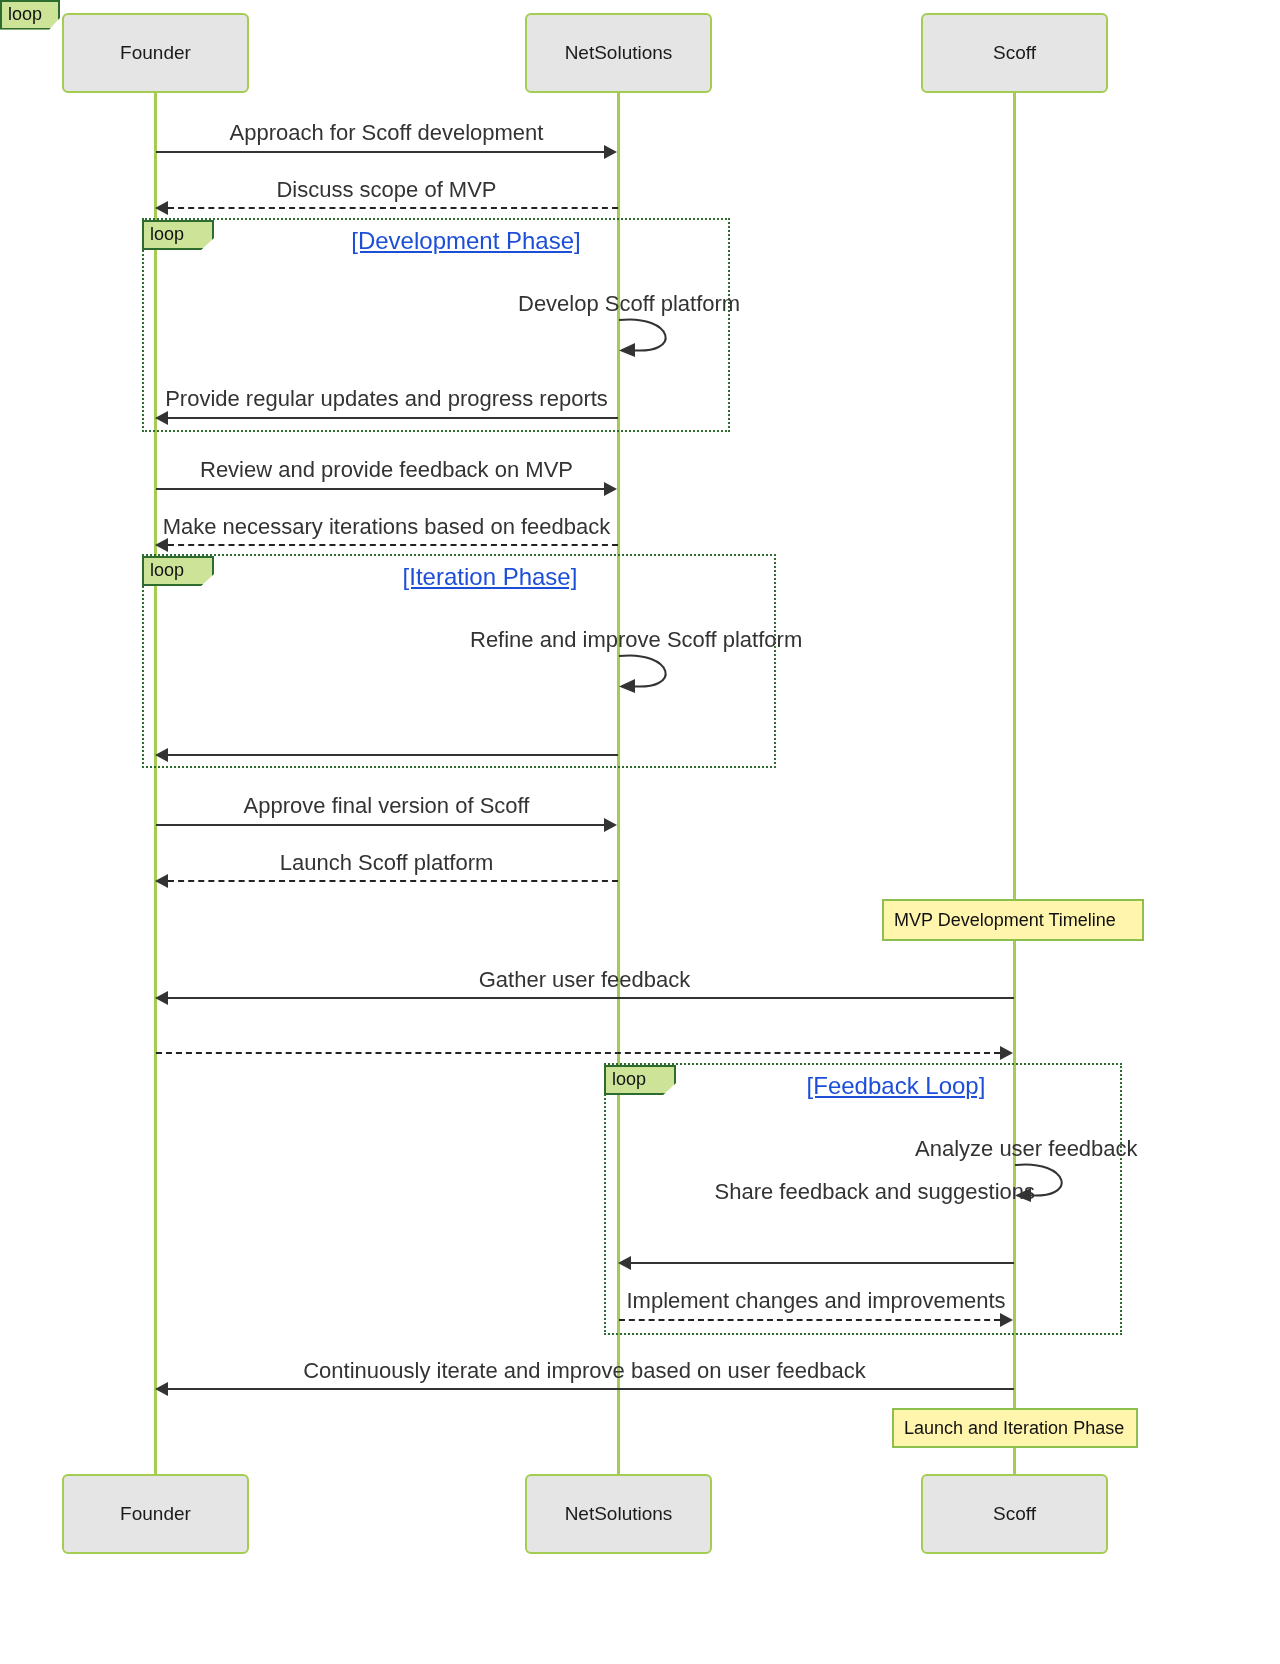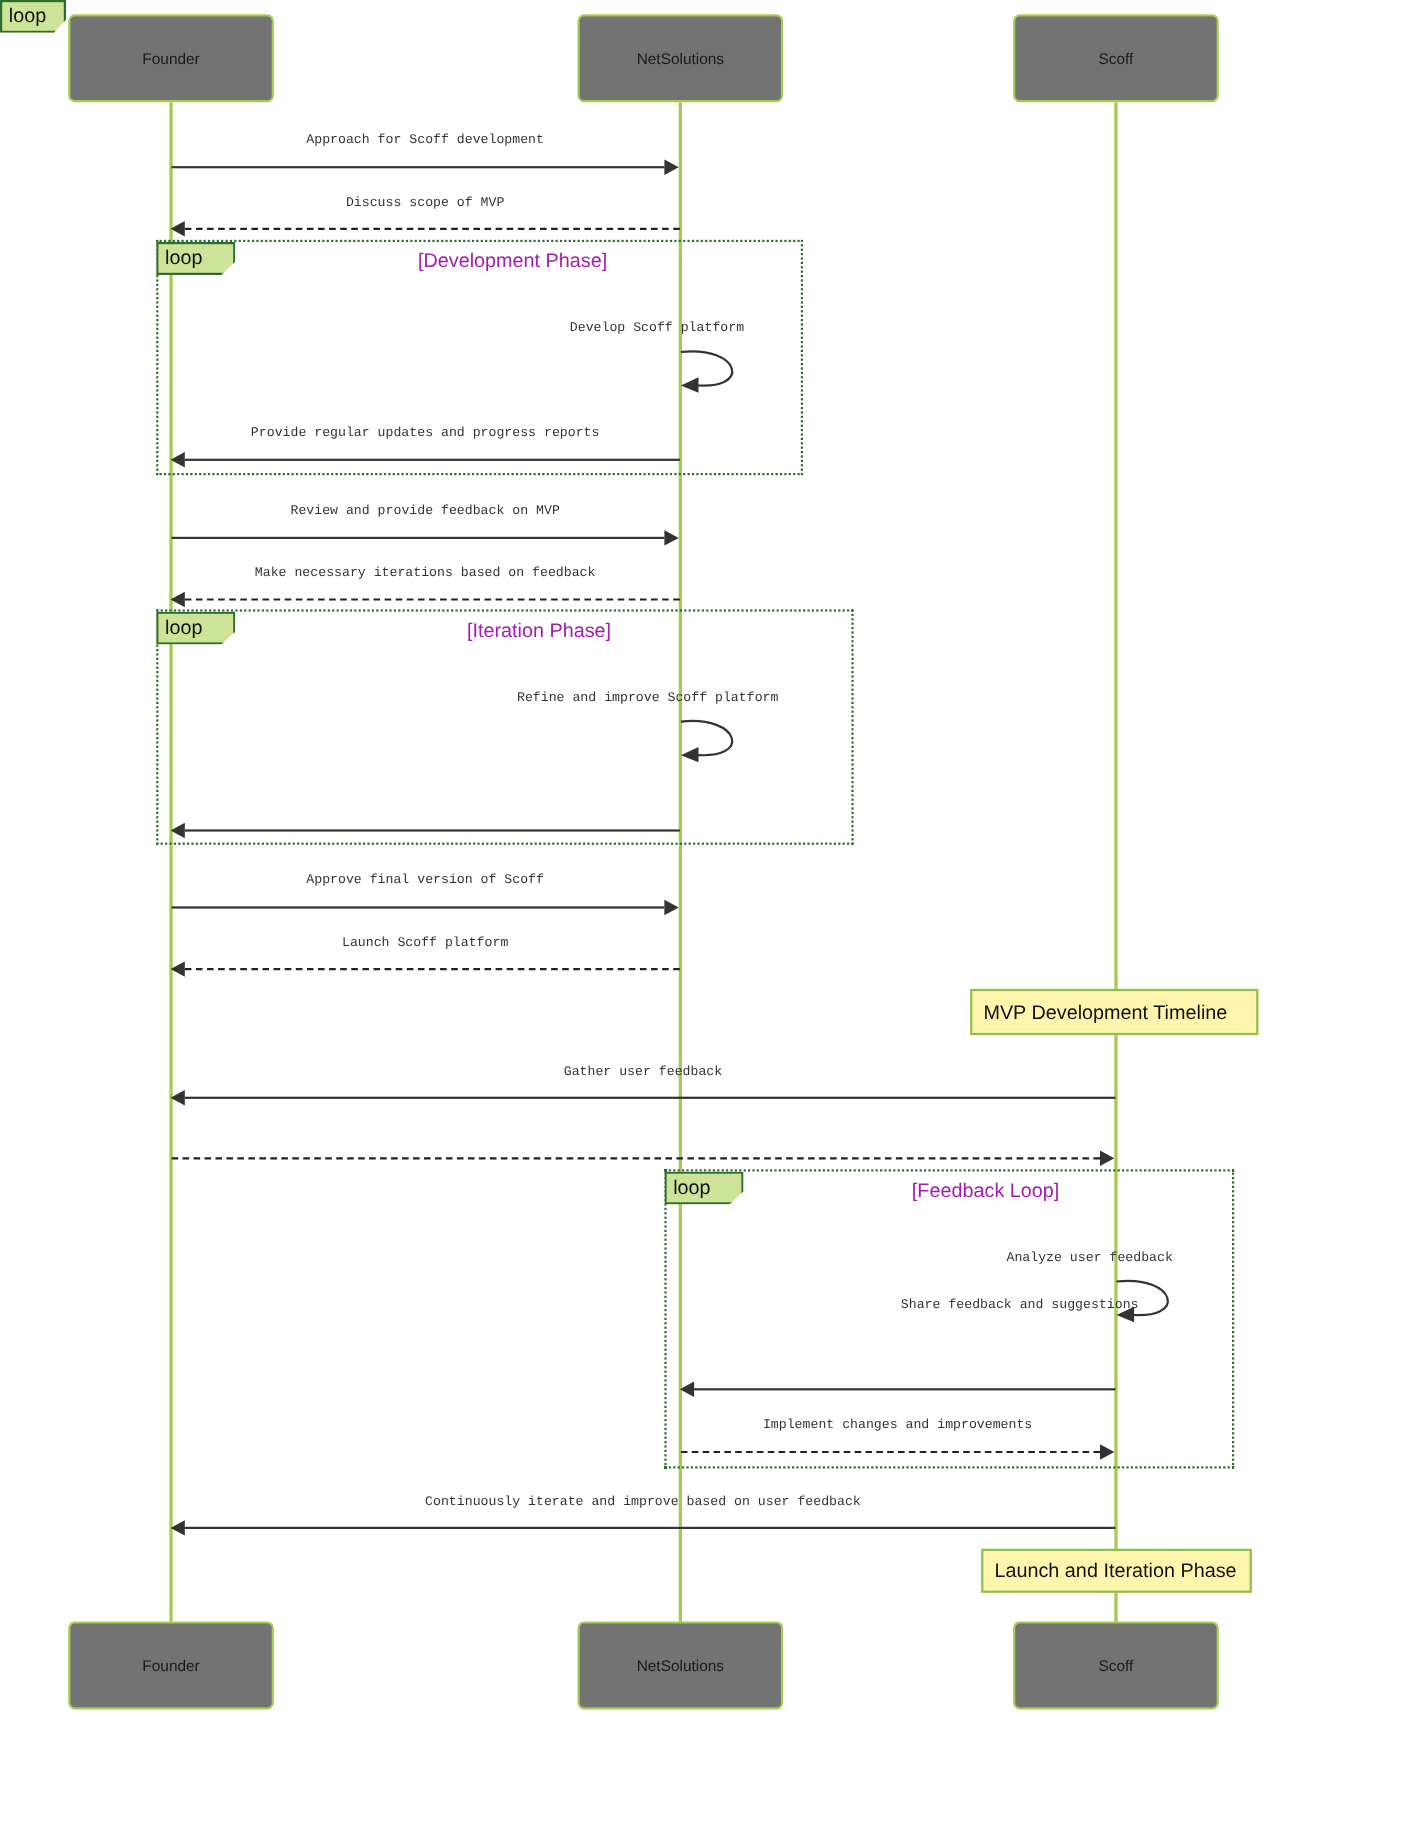--- a/index.html
+++ b/index.html
@@ -1,25 +1,25 @@
 <!DOCTYPE html>
 <html><head>
 <meta charset="utf-8">
 <style>
   html, body { margin:0; padding:0; background:#ffffff; }
   body { font-family:"Liberation Sans", sans-serif; }
   #stage { position:relative; width:1280px; height:1664px; background:#ffffff; overflow:hidden; }
 
   .participant {
     position:absolute;
-    background:#737373;
+    background:#e5e5e5;
     border:2px solid #a5cc52;
     border-radius:6px;
     display:flex; align-items:center; justify-content:center;
-    font-size:14px; color:#1a1a1a;
+    font-size:19px; color:#1a1a1a;
     box-sizing:border-box;
   }
   .lifeline {
     position:absolute;
     width:3px;
     background:#a5cc52;
   }
   .loopbox {
     position:absolute;
     border:2px dotted #2e6b2e;
@@ -32,45 +32,45 @@
     border:2px solid #2e6b2e;
     font-size:18px;
     color:#111;
     padding:1px 16px 2px 6px;
     box-sizing:border-box;
     line-height:1.25;
     clip-path: polygon(0 0, 100% 0, 100% 60%, 82% 100%, 0 100%);
   }
   .looplabel {
     position:absolute;
-    font-size:18px;
-    color:#a21caf;
+    font-size:24px;
+    color:#1d4ed8;
     text-align:center;
     white-space:nowrap;
+    text-decoration:underline;
   }
   .msg-line {
     position:absolute;
     height:0;
     border-top:2px solid #333333;
   }
   .msg-line.dashed { border-top:2px dashed #222222; }
   .arrowhead {
     position:absolute;
     width:0; height:0;
     border-top:7px solid transparent;
     border-bottom:7px solid transparent;
   }
   .arrowhead.right { border-left:13px solid #333333; }
   .arrowhead.left  { border-right:13px solid #333333; }
   .msg-text {
     position:absolute;
-    font-size:12px;
+    font-size:22px;
     color:#333333;
     white-space:nowrap;
-    font-family:Liberation Mono, monospace;
   }
   .note {
     position:absolute;
     background:#fff5ad;
     border:2px solid #8cbf4d;
     font-size:18px;
     color:#111111;
     display:flex; align-items:center; justify-content:flex-start;
     padding-left:10px;
     box-sizing:border-box;

